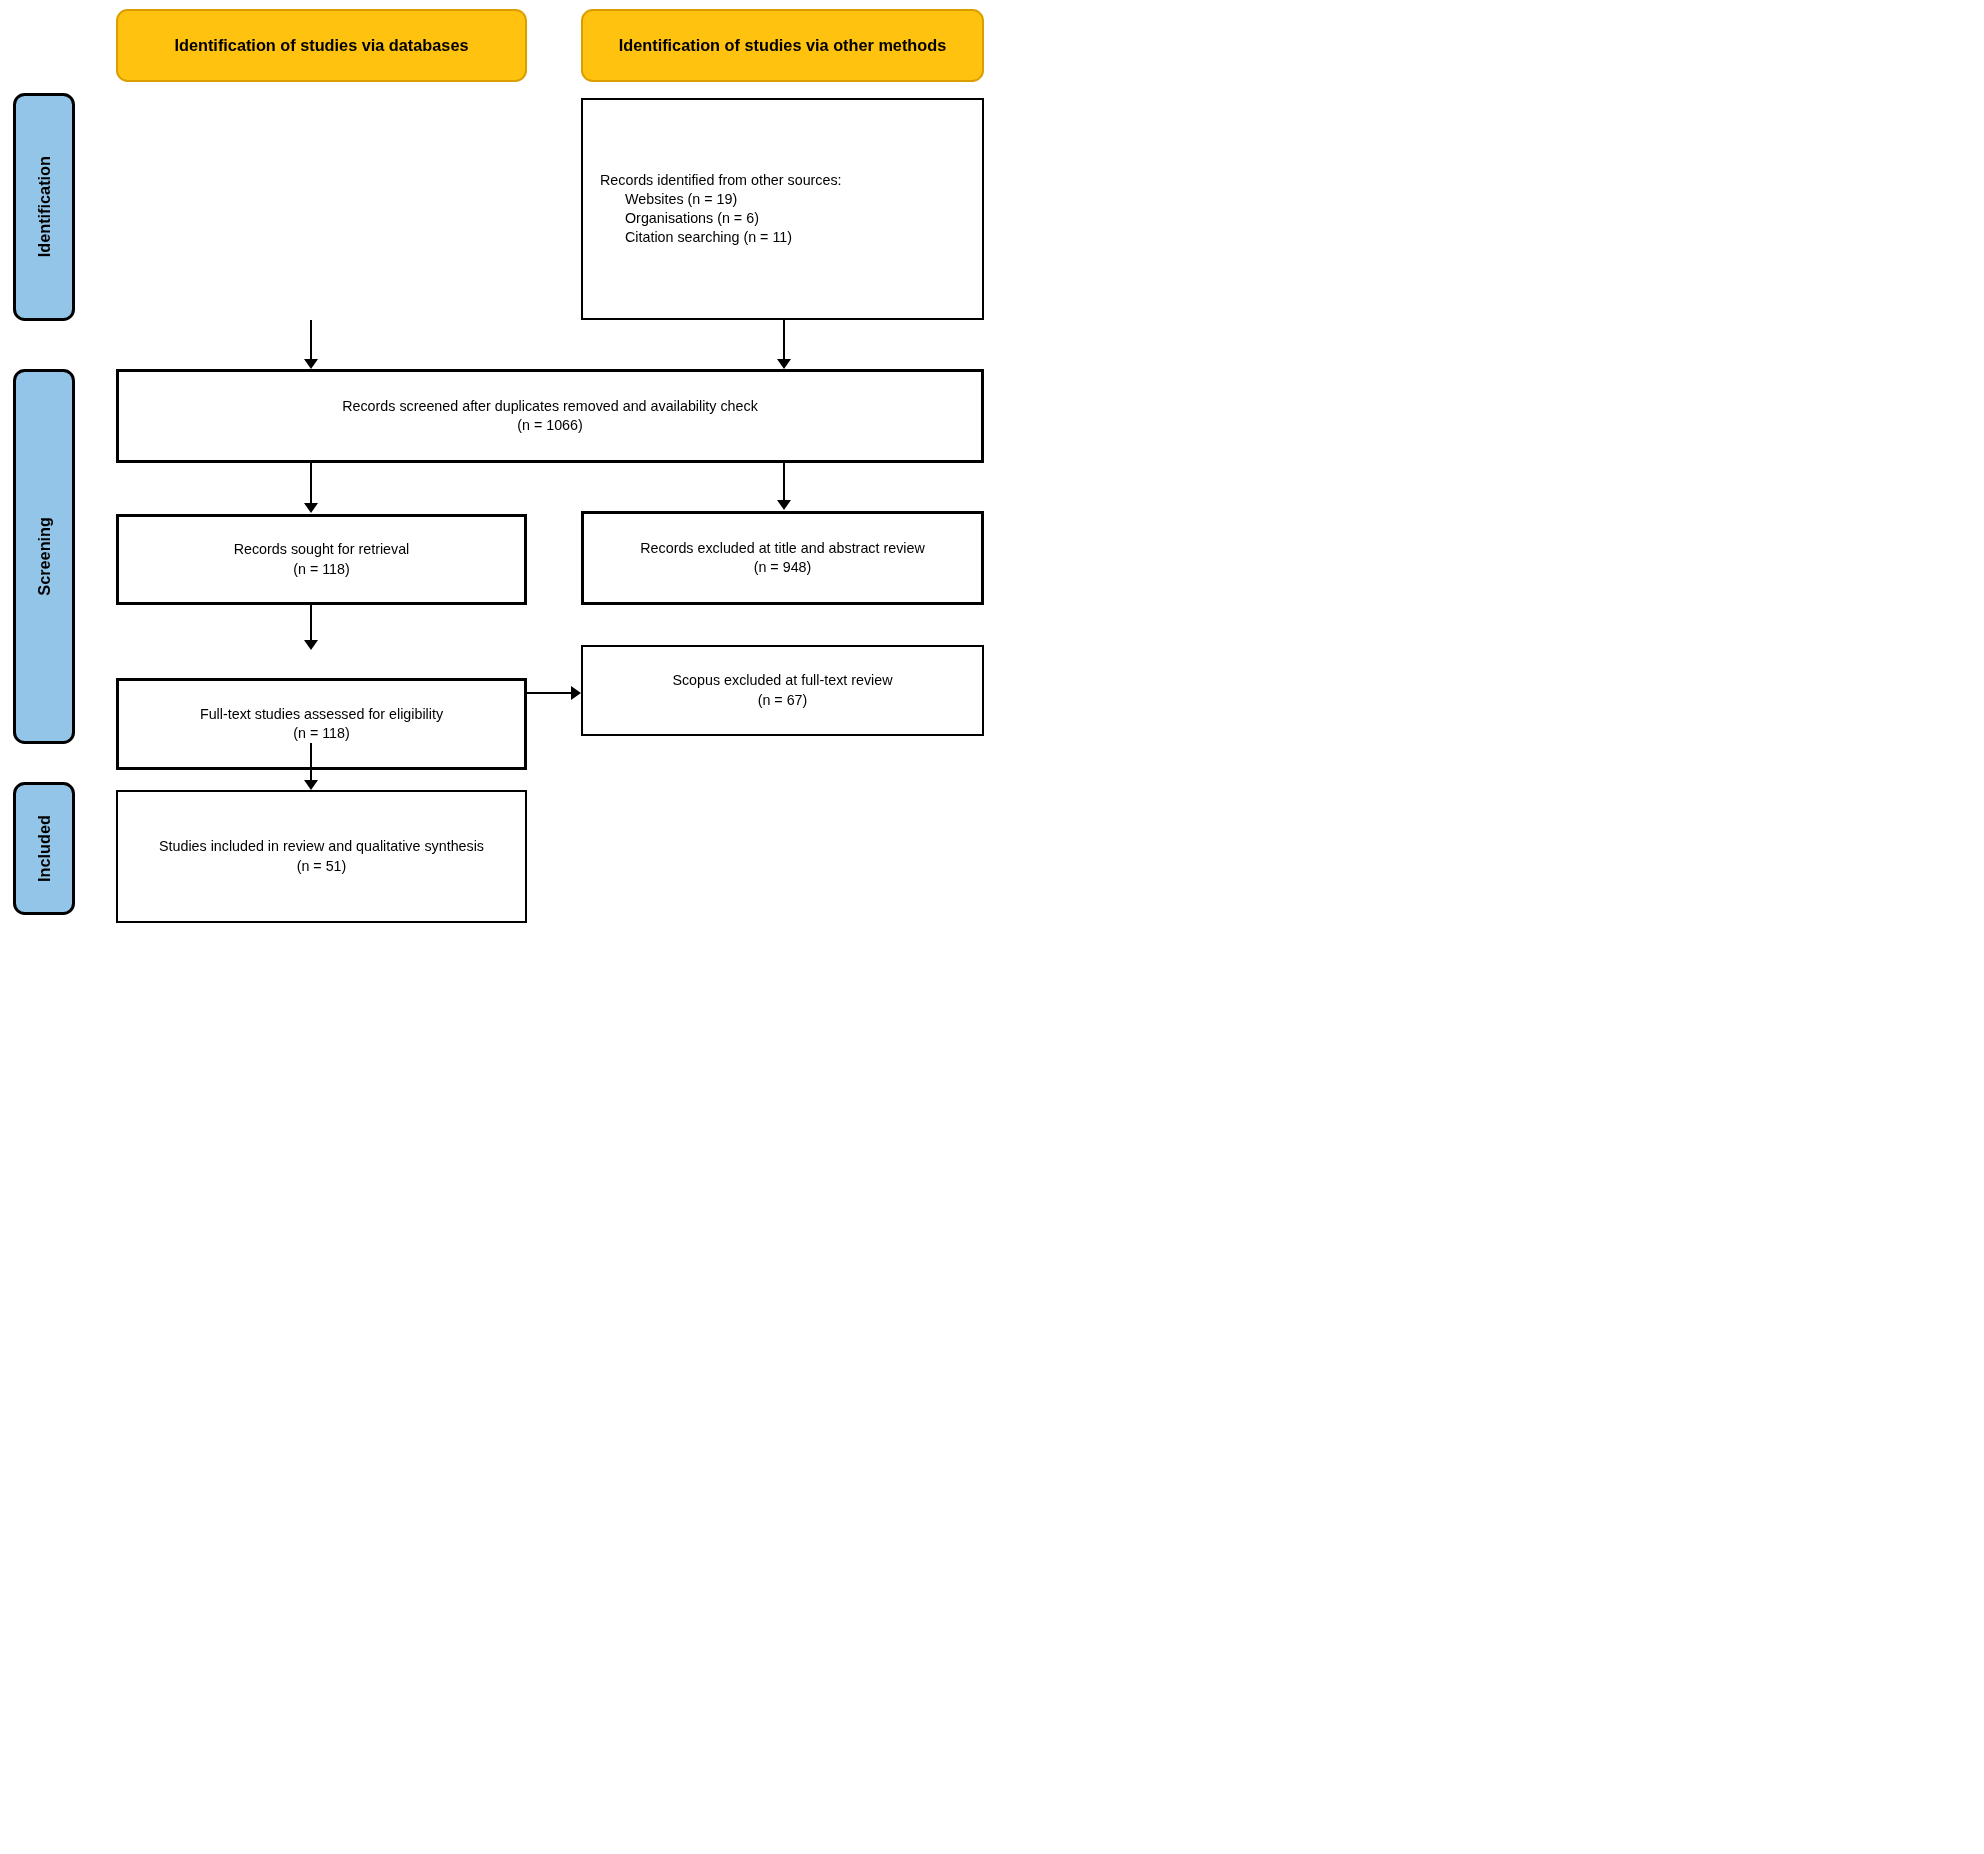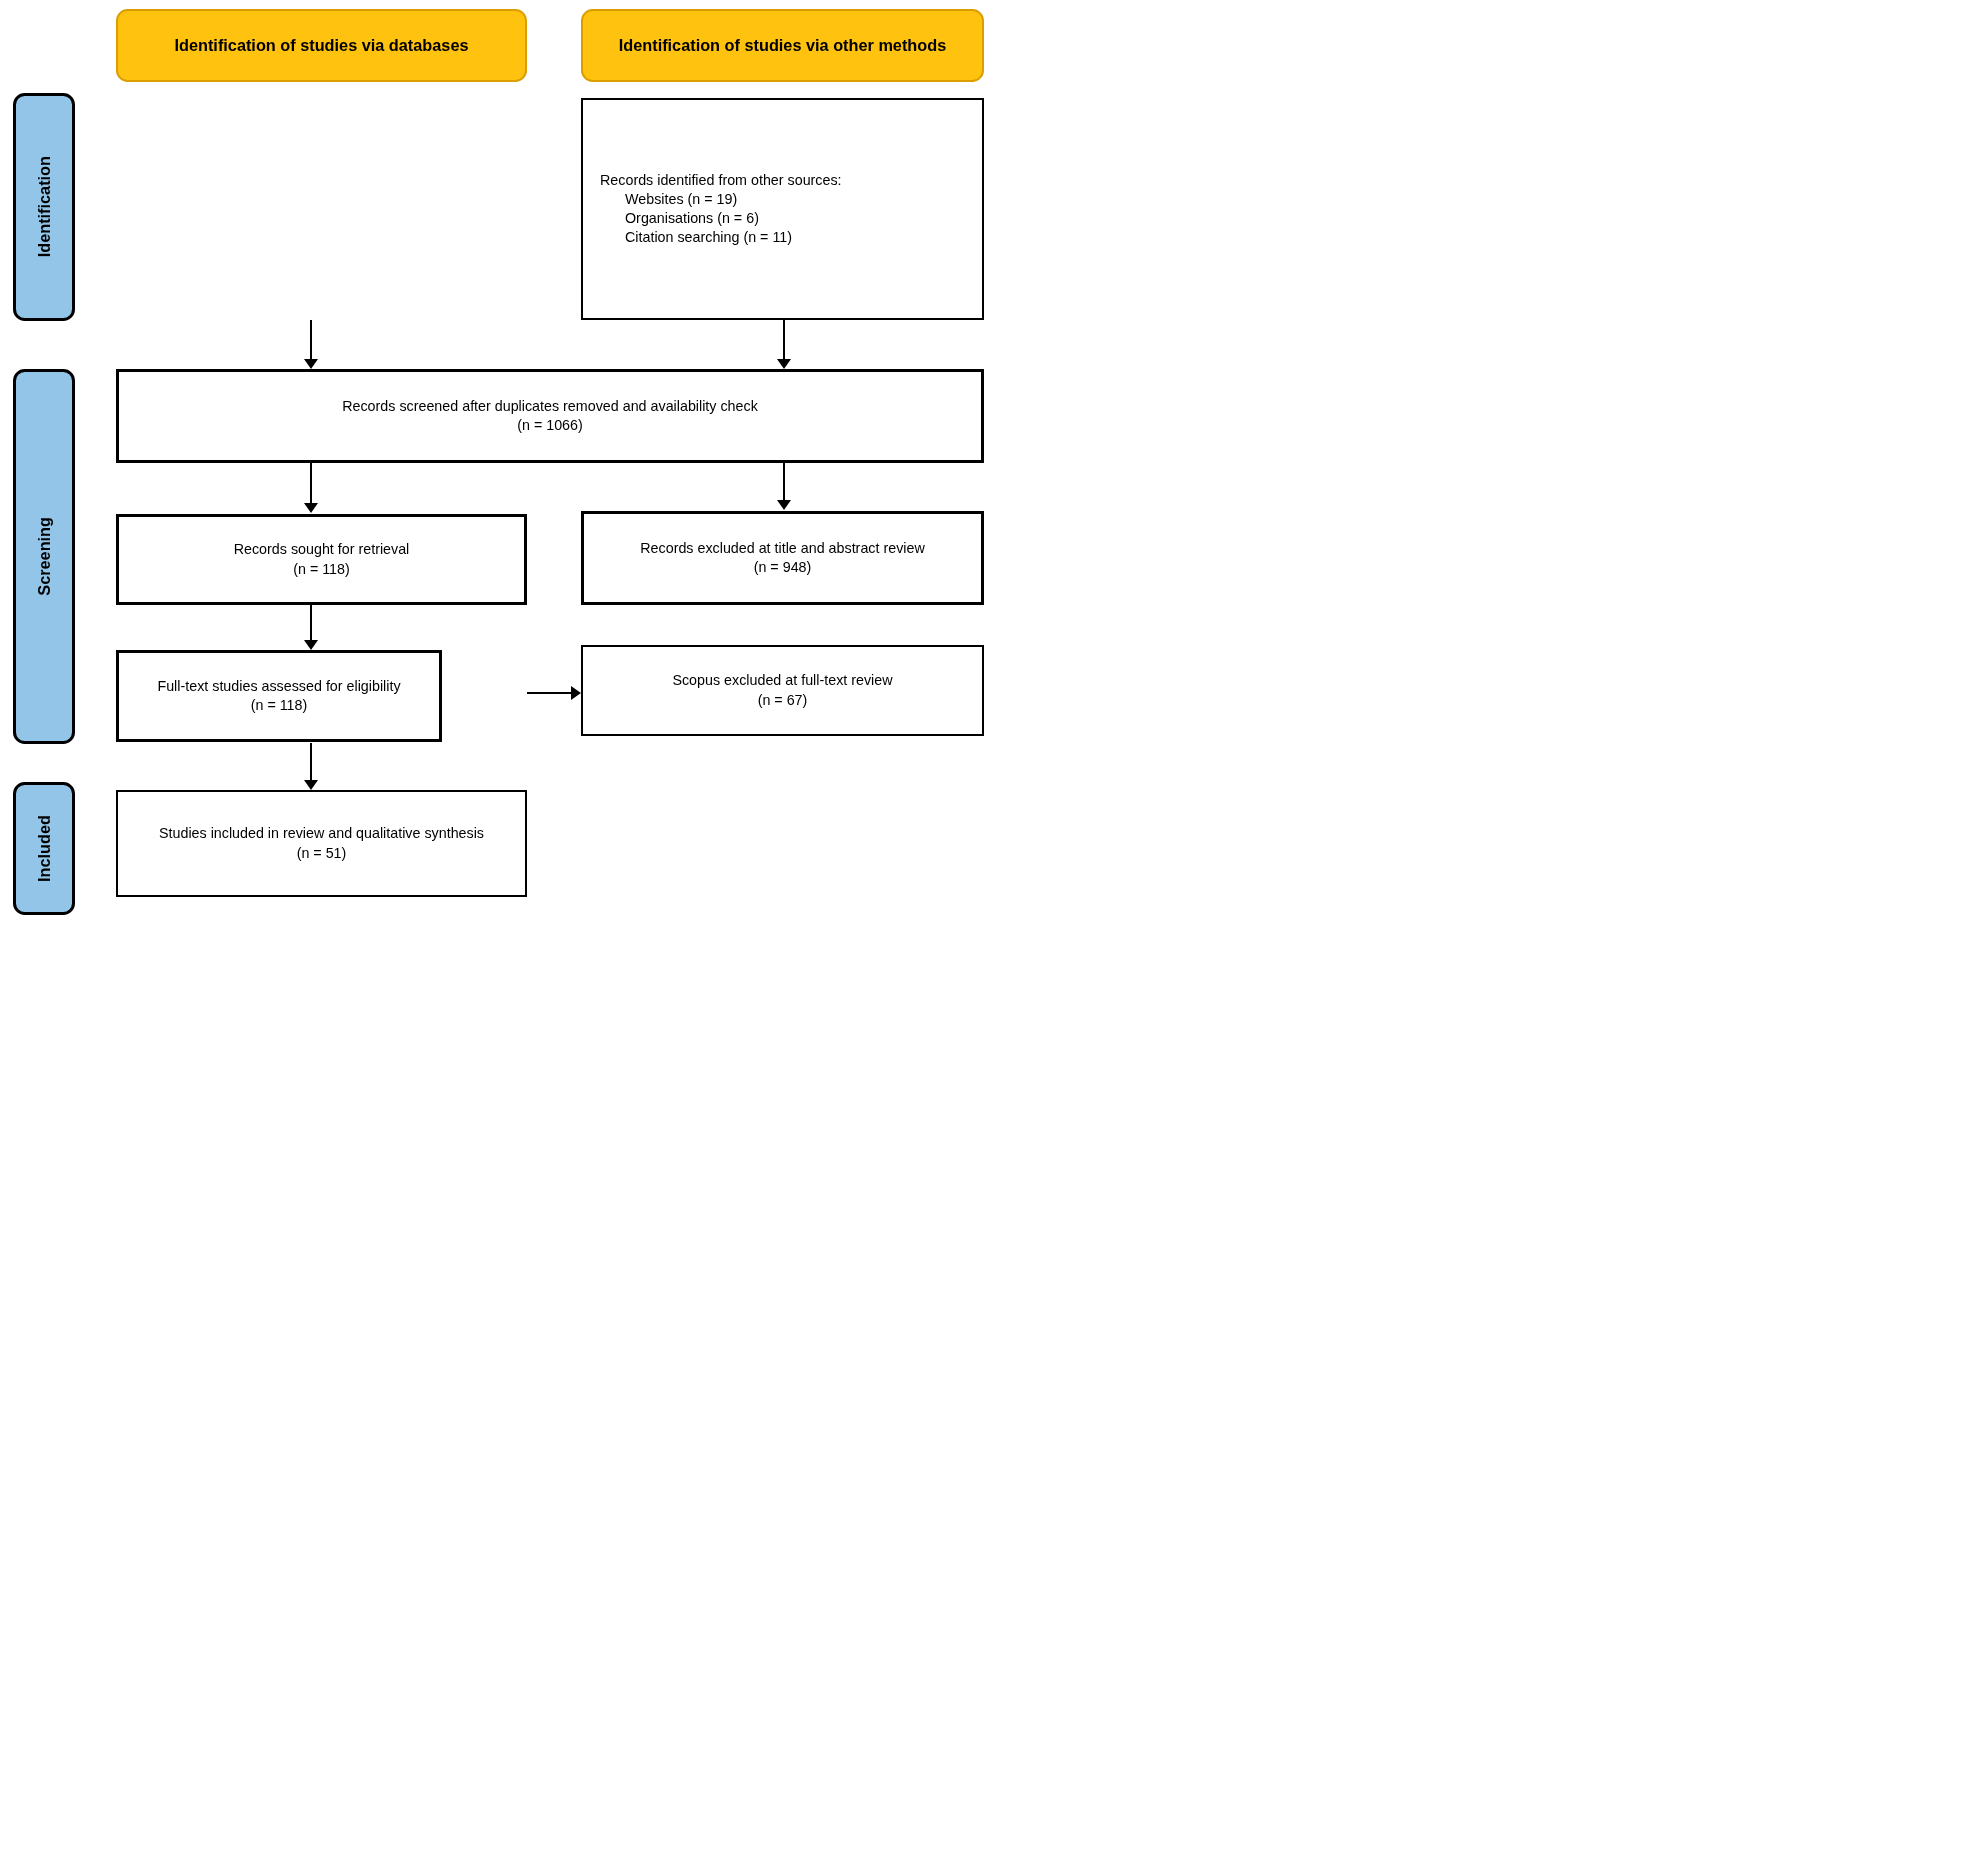--- a/index.html
+++ b/index.html
@@ -111,33 +111,33 @@
     <div>(n = 118)</div>
   </div>
 
   <div class="fbox centered" style="left:581px; top:511px; width:403px; height:94px;">
     <div>Records excluded at title and abstract review</div>
     <div>(n = 948)</div>
   </div>
 
   <div class="varrow" style="left:310px; top:605px; height:35px;"></div>
 
-  <div class="fbox centered" style="left:116px; top:650px; width:326px; height:92px;">
+  <div class="fbox centered" style="left:116px; top:678px; width:411px; height:92px;">
     <div>Full-text studies assessed for eligibility</div>
     <div>(n = 118)</div>
   </div>
 
   <div class="harrow" style="left:527px; top:692px; width:44px;"></div>
 
   <div class="fbox centered" style="left:581px; top:645px; width:403px; height:91px; border-width:2.6px;">
     <div>Scopus excluded at full-text review</div>
     <div>(n = 67)</div>
   </div>
 
   <div class="varrow" style="left:310px; top:743px; height:37px;"></div>
 
-  <div class="fbox centered" style="left:116px; top:790px; width:411px; height:107px; border-width:2.6px;">
+  <div class="fbox centered" style="left:116px; top:790px; width:411px; height:133px; border-width:2.6px;">
     <div>Studies included in review and qualitative synthesis</div>
     <div>(n = 51)</div>
   </div>
 
 </div>
 
 
 </body></html>

